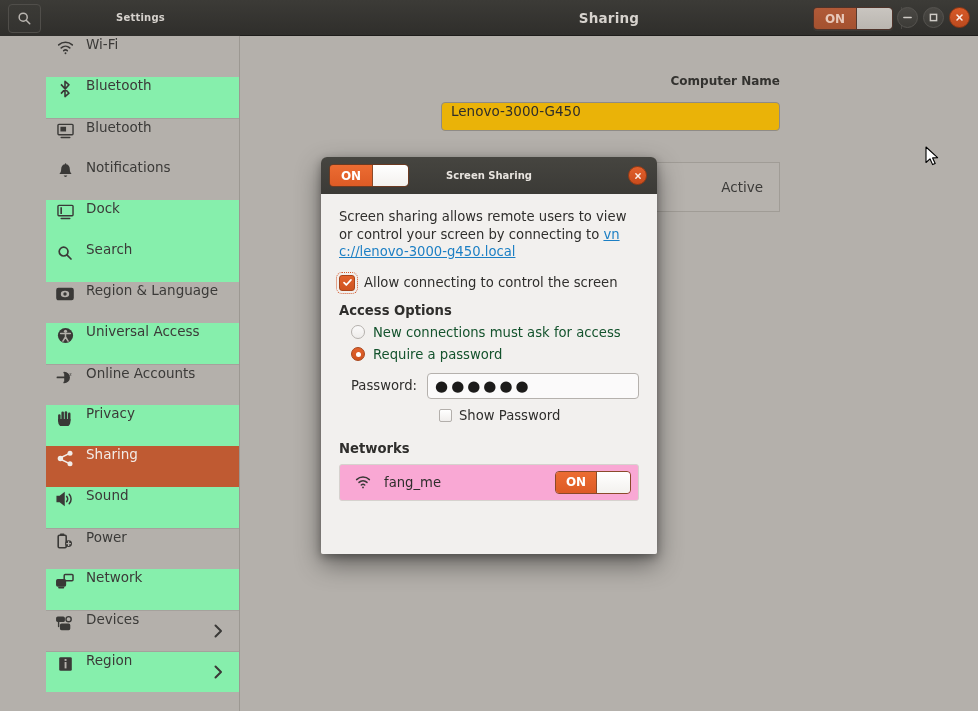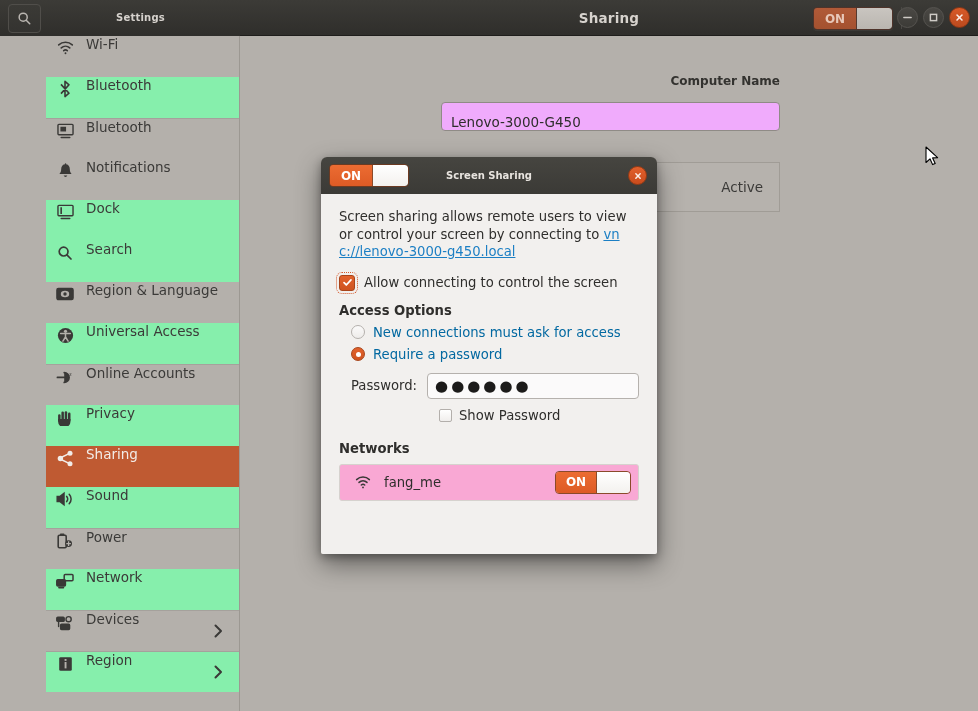--- a/index.html
+++ b/index.html
@@ -138,24 +138,24 @@
     background: #b4b0ab;
   }
   #computer-name-label {
     position: absolute; left: 200px; top: 38px;
     width: 339px; text-align: right;
     font-size: 12px; font-weight: bold; color: #33322f;
   }
   #computer-name-field {
     position: absolute; left: 200px; top: 66px;
     width: 339px; height: 29px;
-    background: #f0abfc;
+    background: #eab308;
     border: 1px solid #8f8b86;
     border-radius: 4px;
-    display: flex; align-items: flex-end;
+    display: flex; align-items: flex-start;
     padding: 0 9px;
     font-size: 13.5px; color: #2e2d2b;
   }
   #active-row {
     position: absolute; left: 200px; top: 126px;
     width: 339px; height: 50px;
     background: #b6b2ad;
     border: 1px solid #a09c96;
     display: flex; align-items: center; justify-content: flex-end;
     padding-right: 16px;
@@ -261,21 +261,21 @@
     margin-right: 8px;
     display: flex; align-items: center; justify-content: center;
   }
   .radio.checked {
     background: linear-gradient(to bottom, #e2622c, #cf5320);
     border-color: #a8441a;
   }
   .radio.checked .dot {
     width: 5px; height: 5px; border-radius: 50%; background: #fff;
   }
-  .radio-label { font-size: 13.2px; color: #0369a1; }
+  .radio-label { font-size: 13.2px; color: #14532d; }
   #password-row {
     display: flex; align-items: center;
     margin-top: 11px; padding-left: 12px;
   }
   #password-label { font-size: 13.2px; color: #2f2e2c; margin-right: 10px; }
   #password-input {
     width: 212px; height: 26px;
     background: #fbfafa;
     border: 1px solid #b5b1ad;
     border-radius: 4px;

